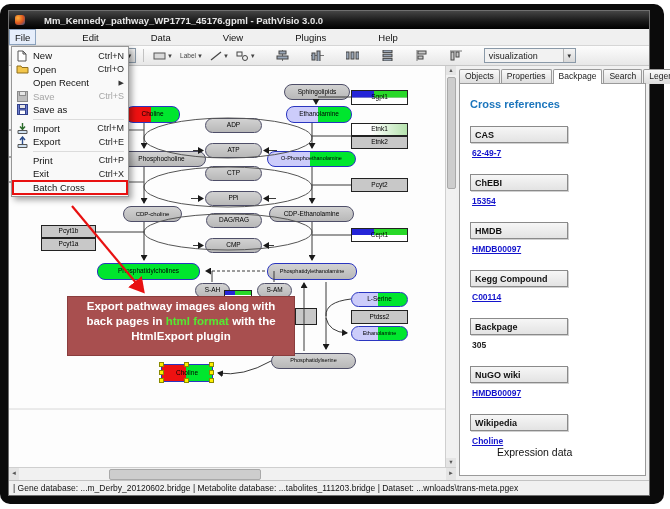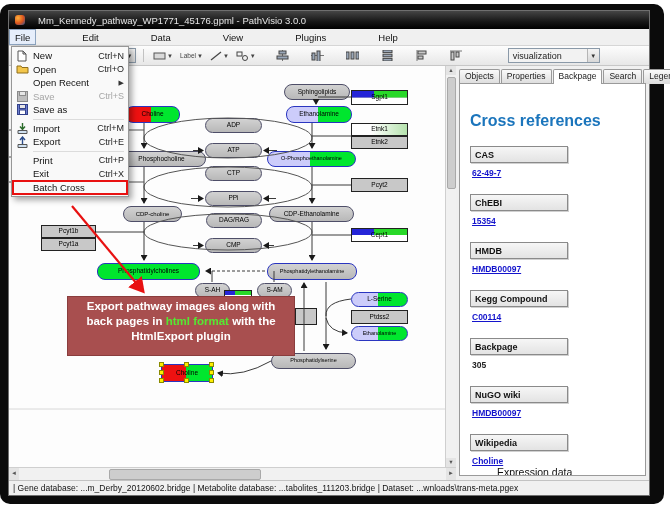--- a/index.html
+++ b/index.html
@@ -1,31 +1,31 @@
 <!DOCTYPE html>
 <html><head>
 <meta charset="utf-8">
 <style>
   html,body{margin:0;padding:0;}
   body{width:670px;height:509px;position:relative;background:#ffffff;font-family:"Liberation Sans",sans-serif;-webkit-font-smoothing:antialiased;}
   .frame{position:absolute;left:0;top:4px;width:664px;height:500px;background:#0b0b0b;border-radius:10px;}
   .window{position:absolute;left:8px;top:10px;width:640px;height:484px;background:#f0f0f0;border:1px solid #6f6f6f;display:flex;flex-direction:column;}
   
-  .titlebar{height:18px;background:linear-gradient(#454545,#161616 60%,#000);display:flex;align-items:center;gap:13px;padding-left:6px;color:#e6e6e6;font-size:9.5px;flex:0 0 auto;}
+  .titlebar{height:18px;background:linear-gradient(#454545,#161616 60%,#000);display:flex;align-items:center;gap:19px;padding-left:6px;color:#e6e6e6;font-size:9.5px;flex:0 0 auto;font-weight:bold;}
   .appicon{width:10px;height:10px;border-radius:3px;background:radial-gradient(circle at 30% 30%,#ffb13b,#d9531e 55%,#24539b);flex:0 0 auto;}
   
   .menubar{height:16px;background:#f0f0f0;border-bottom:1px solid #d6d6d6;display:flex;align-items:stretch;font-size:9.5px;flex:0 0 auto;gap:40px;}
   .mitem{display:flex;align-items:center;padding:0 6px;color:#111;}
   .mitem.active{background:#e6eefb;border:1px solid #8da4c0;padding:0 5px;}
   
   .toolbar{height:19px;background:linear-gradient(#fdfdfd,#e7e7e7);border-bottom:1px solid #c7c7c7;display:flex;align-items:center;font-size:9px;color:#222;padding-left:6px;gap:3px;flex:0 0 auto;}
   .tsep{width:1px;height:13px;background:#c2c2c2;margin:0 4px;}
   .combo{background:#fff;border:1px solid #8a99a8;height:13px;display:flex;align-items:center;font-size:9px;padding-left:4px;position:relative;}
   .combo .caret{margin-left:auto;width:11px;height:100%;background:linear-gradient(#f4f4f4,#d8d8d8);border-left:1px solid #b5b5b5;display:flex;align-items:center;justify-content:center;font-size:6px;color:#333;}
-  .combo.gray{background:#f2f2f2;margin-left:24px;}
+  .combo.gray{background:#f2f2f2;}
   .tbtn{display:flex;align-items:center;gap:1px;padding:1px 2px;border-radius:2px;}
   .tbtn .dd{font-size:6px;color:#444;}
   .glyph{display:inline-block;color:#444;}
   
   .main{flex:1 1 auto;display:flex;min-height:0;}
   .canvascol{width:447px;display:flex;flex-direction:column;flex:0 0 auto;}
   .canvasrow{flex:1 1 auto;display:flex;min-height:0;}
   .canvas{width:437px;position:relative;background:#fdfdfd;overflow:hidden;}
   .vscroll{width:10px;background:#f1f1f1;border-left:1px solid #cfcfcf;position:relative;font-size:5.5px;color:#555;}
   .vscroll .up{position:absolute;top:0;left:0;right:0;height:9px;text-align:center;line-height:9px;background:#e4e4e4;}
@@ -34,21 +34,21 @@
   .hscroll{height:12px;background:#f1f1f1;border-top:1px solid #cfcfcf;position:relative;font-size:6px;color:#555;flex:0 0 auto;}
   .hscroll .lt{position:absolute;left:0;top:0;bottom:0;width:10px;text-align:center;line-height:11px;background:#e4e4e4;}
   .hscroll .rt{position:absolute;right:0;top:0;bottom:0;width:10px;text-align:center;line-height:11px;background:#e4e4e4;}
   .hscroll .thumb{position:absolute;left:100px;top:1px;height:9px;width:150px;background:#cdcdcd;border:1px solid #a9a9a9;border-radius:2px;}
   
   .panel{flex:1 1 auto;background:#f0f0f0;padding:2px 3px 4px 3px;display:flex;flex-direction:column;min-width:0;}
   .tabs{display:flex;font-size:8.5px;flex:0 0 auto;position:relative;top:1px;}
   .tab{padding:1px 5px 2px 5px;border:1px solid #9a9a9a;border-bottom:none;background:linear-gradient(#fafafa,#dcdcdc);margin-right:1px;border-radius:2px 2px 0 0;color:#222;}
   .tab.active{background:#fff;position:relative;z-index:2;padding-bottom:3px;}
   .pcontent{flex:1 1 auto;background:#fff;border:1px solid #9a9a9a;padding:8px 8px 4px 10px;overflow:hidden;position:relative;z-index:1;}
-  .xrefhead{color:#1b75bc;font-weight:bold;font-size:16px;margin:20px 0 2px 0;}
+  .xrefhead{color:#1b75bc;font-weight:bold;font-size:11px;margin:6px 0 2px 0;}
   .section{margin-top:16px;}
   .secbox{width:92px;height:15px;border:1px solid #8a8a8a;background:linear-gradient(#f6f6f6,#e3e3e3);display:flex;align-items:center;padding-left:4px;font-size:9px;font-weight:bold;color:#111;box-shadow:1px 1px 0 #d0d0d0;}
   .secval{margin:5px 0 0 2px;font-size:8.5px;font-weight:bold;color:#222;}
   .secval.link{color:#1414cc;text-decoration:underline;cursor:pointer;}
   .exphead{font-weight:normal;font-size:10.5px;color:#111;padding-left:27px;}
   
   .statusbar{height:14px;border-top:1px solid #c2c2c2;background:#f0f0f0;font-size:8.5px;color:#111;display:flex;align-items:center;padding-left:4px;flex:0 0 auto;}
   
   .popup{position:absolute;left:2px;top:35px;width:114px;background:#f9f9f9;border:1px solid #979797;box-shadow:3px 3px 6px rgba(0,0,0,.35);z-index:60;padding:2px 1px;font-size:9.5px;}
   .mrow{height:13.5px;display:flex;align-items:center;gap:4px;padding:0 3px 0 2px;color:#111;}

